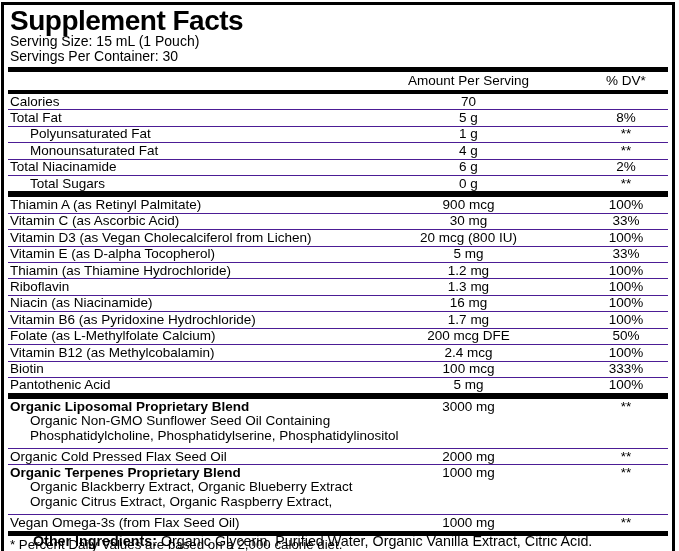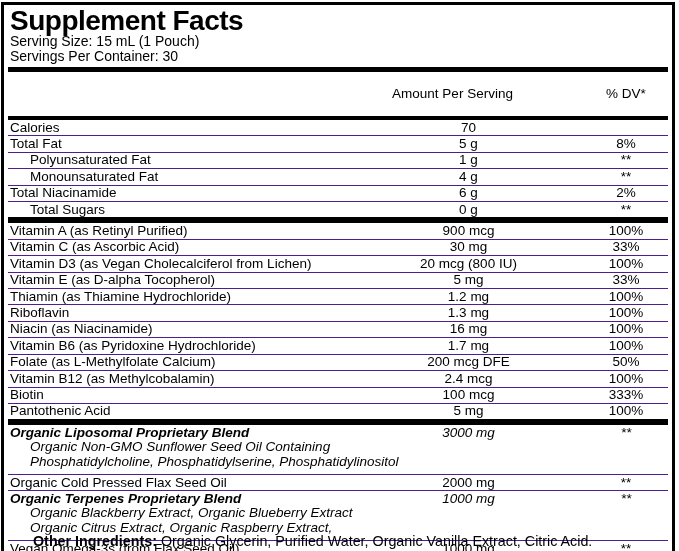--- a/index.html
+++ b/index.html
@@ -49,29 +49,28 @@
 
   .row {
     display: grid;
     grid-template-columns: 1fr 235px 82px;
     align-items: start;
     font-size: 13.5px;
     line-height: 14.4px;
   }
   .header-row {
     line-height: 16px;
-    padding: 14px 0;
-    gap: 16px;
+    padding: 1px 0;
   }
   .rowblock {
     border-top: 1px solid #4c1d95;
     padding: 0.5px 0;
   }
   .rowblock.first { border-top: none; }
-  .rowblock.has-sub { padding-bottom: 5px; font-style: italic; }
+  .rowblock.has-sub { padding-bottom: 5px; }
 
   .name { padding-left: 2px; }
   .name.indent { padding-left: 22px; }
   .name.bold { font-weight: bold; }
   .amt { text-align: center; }
   .dv { text-align: center; padding-right: 2px; }
 
   .subline {
     font-size: 13.5px;
     line-height: 14.4px;
@@ -158,21 +157,21 @@
         <div class="rowblock">
           <div class="row">
             <div class="name indent">Total Sugars</div>
             <div class="amt">0 g</div>
             <div class="dv">**</div>
           </div>
         </div>
         <div class="bar section-bar"></div>
         <div class="rowblock first">
           <div class="row">
-            <div class="name">Vitamin A (as Retinyl Purified)</div>
+            <div class="name">Thiamin A (as Retinyl Palmitate)</div>
             <div class="amt">900 mcg</div>
             <div class="dv">100%</div>
           </div>
         </div>
         <div class="rowblock">
           <div class="row">
             <div class="name">Vitamin C (as Ascorbic Acid)</div>
             <div class="amt">30 mg</div>
             <div class="dv">33%</div>
           </div>

